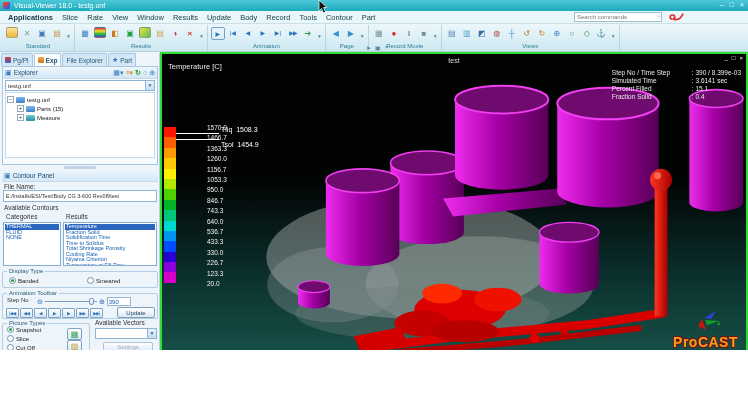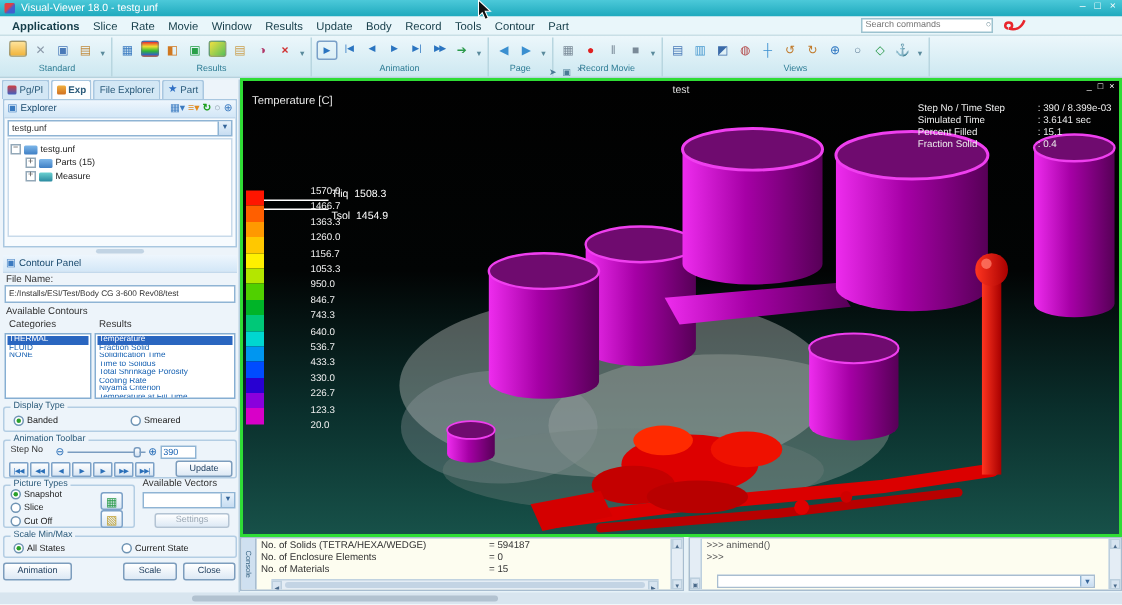--- a/index.html
+++ b/index.html
@@ -1,17 +1,17 @@
 <!DOCTYPE html>
 <html><head>
 <meta charset="utf-8">
 <style>
   *{margin:0;padding:0;box-sizing:border-box;}
   html,body{background:#fff;}
-  .app{position:relative;width:748px;height:403px;overflow:hidden;background:#e7f2f8;
+  .app{position:relative;width:748px;height:350px;overflow:hidden;background:#e7f2f8;
        font-family:"Liberation Sans",sans-serif;-webkit-font-smoothing:antialiased;}
   .abs{position:absolute;}
 
   
   .titlebar{left:0;top:0;width:748px;height:11px;background:linear-gradient(#4cc9d9,#1ea9bd);
             color:#fff;font-size:7px;line-height:11px;}
   .app-icon{left:3px;top:2px;width:7px;height:7px;background:linear-gradient(135deg,#e04040 40%,#4060d0 60%);border-radius:1px;}
   .title-text{left:14px;top:0;white-space:nowrap;}
   .win-controls{right:4px;top:0;display:flex;gap:6px;font-size:7px;line-height:10px;color:#fff;}
   .win-controls span{cursor:default;}
@@ -143,21 +143,21 @@
       <span>–</span>
       <span>□</span>
       <span>×</span>
     </div>
   </div>
 
   <div class="abs menubar">
     <span class="m first">Applications</span>
     <span class="m">Slice</span>
     <span class="m">Rate</span>
-    <span class="m">Movie</span>
+    <span class="m">View</span>
     <span class="m">Window</span>
     <span class="m">Results</span>
     <span class="m">Update</span>
     <span class="m">Body</span>
     <span class="m">Record</span>
     <span class="m">Tools</span>
     <span class="m">Contour</span>
     <span class="m">Part</span>
   </div>
   <div class="abs searchbox">
@@ -522,20 +522,29 @@
       <span>Step No / Time Step</span>
       <span>: 390 / 8.399e-03</span>
       <span>Simulated Time</span>
       <span>: 3.6141 sec</span>
       <span>Percent Filled</span>
       <span>: 15.1</span>
       <span>Fraction Solid</span>
       <span>: 0.4</span>
     </div>
 
+    <div class="procast">
+      <svg width="34" height="22">
+        <polygon points="15,10 27,3 22,11" fill="#2746c8"></polygon>
+        <polygon points="16,12 31,13 18,17" fill="#149a28"></polygon>
+        <polygon points="13,11 17,22 9,18" fill="#cc1414"></polygon>
+        <polygon points="28,16 31,14 30,18" fill="#1fae2f"></polygon>
+      </svg>
+      <div class="procast-text">ProCAST</div>
+    </div>
   </div>
 
   <div class="console console-left">
     <div class="ctab">Console</div>
     <div class="cbody">
       <div class="crow">
         <span class="n">No. of Solids (TETRA/HEXA/WEDGE)</span>
           <span>= 594187</span>
       </div>
       <div class="crow">

